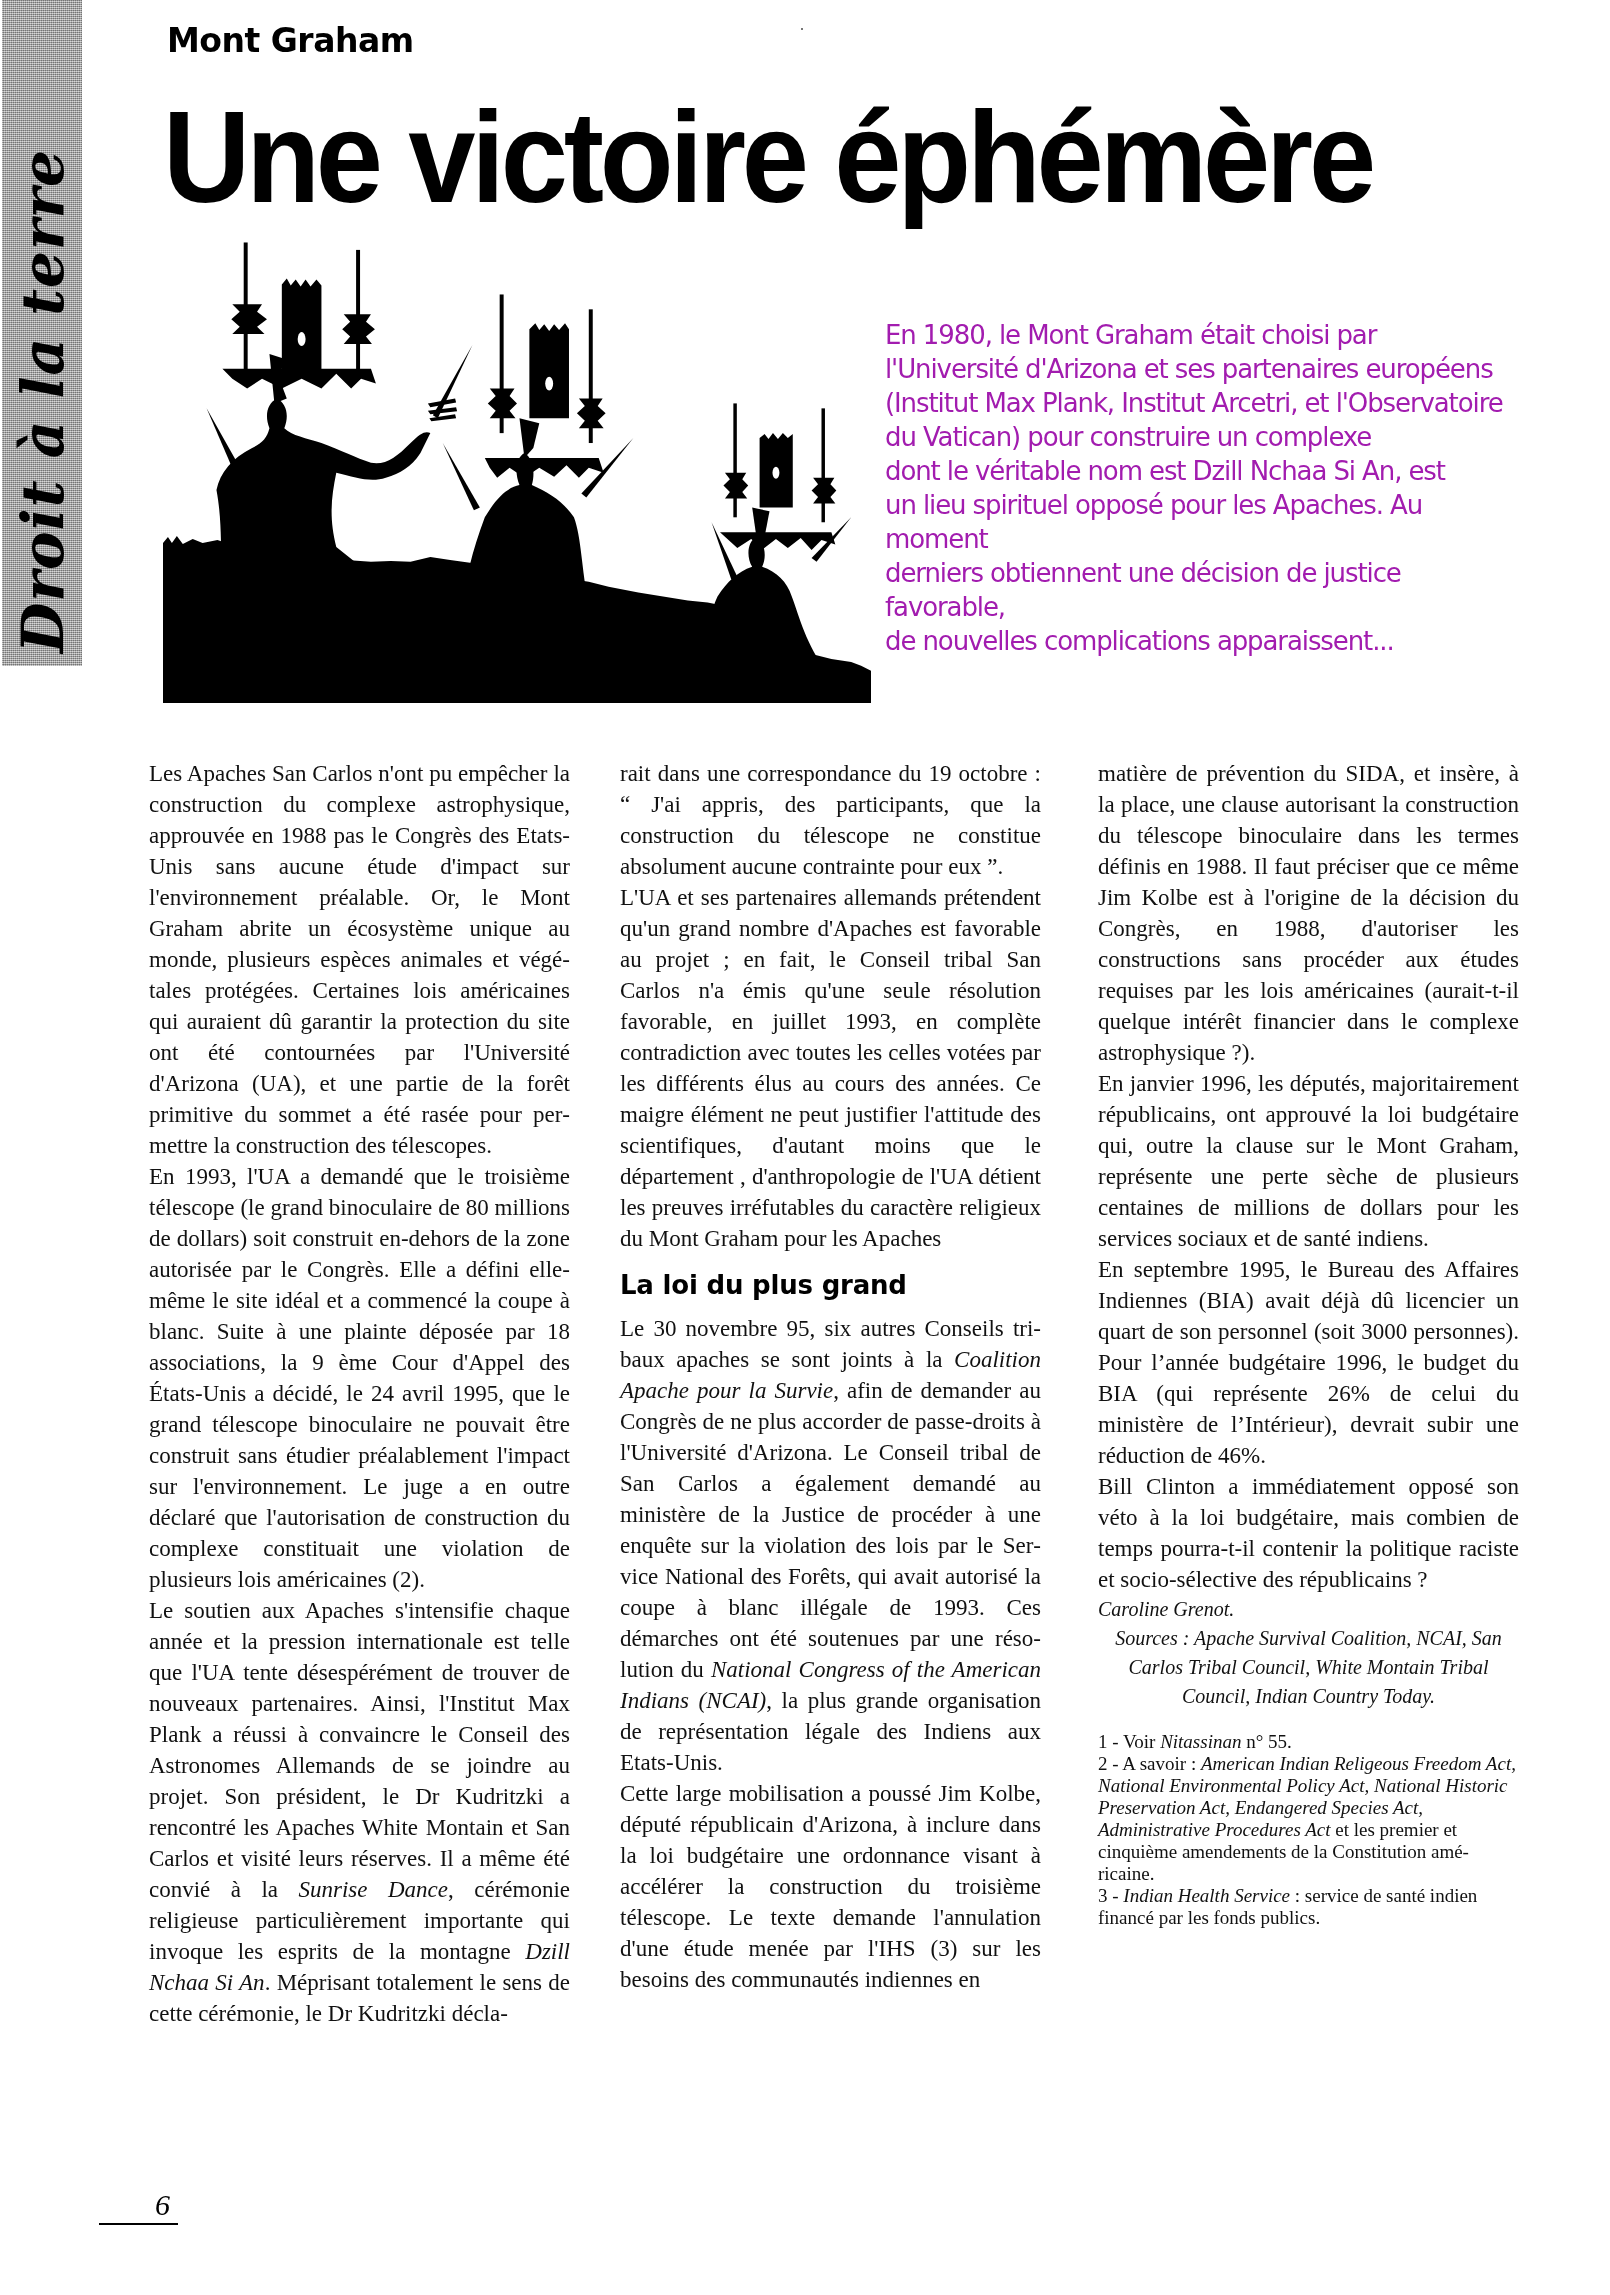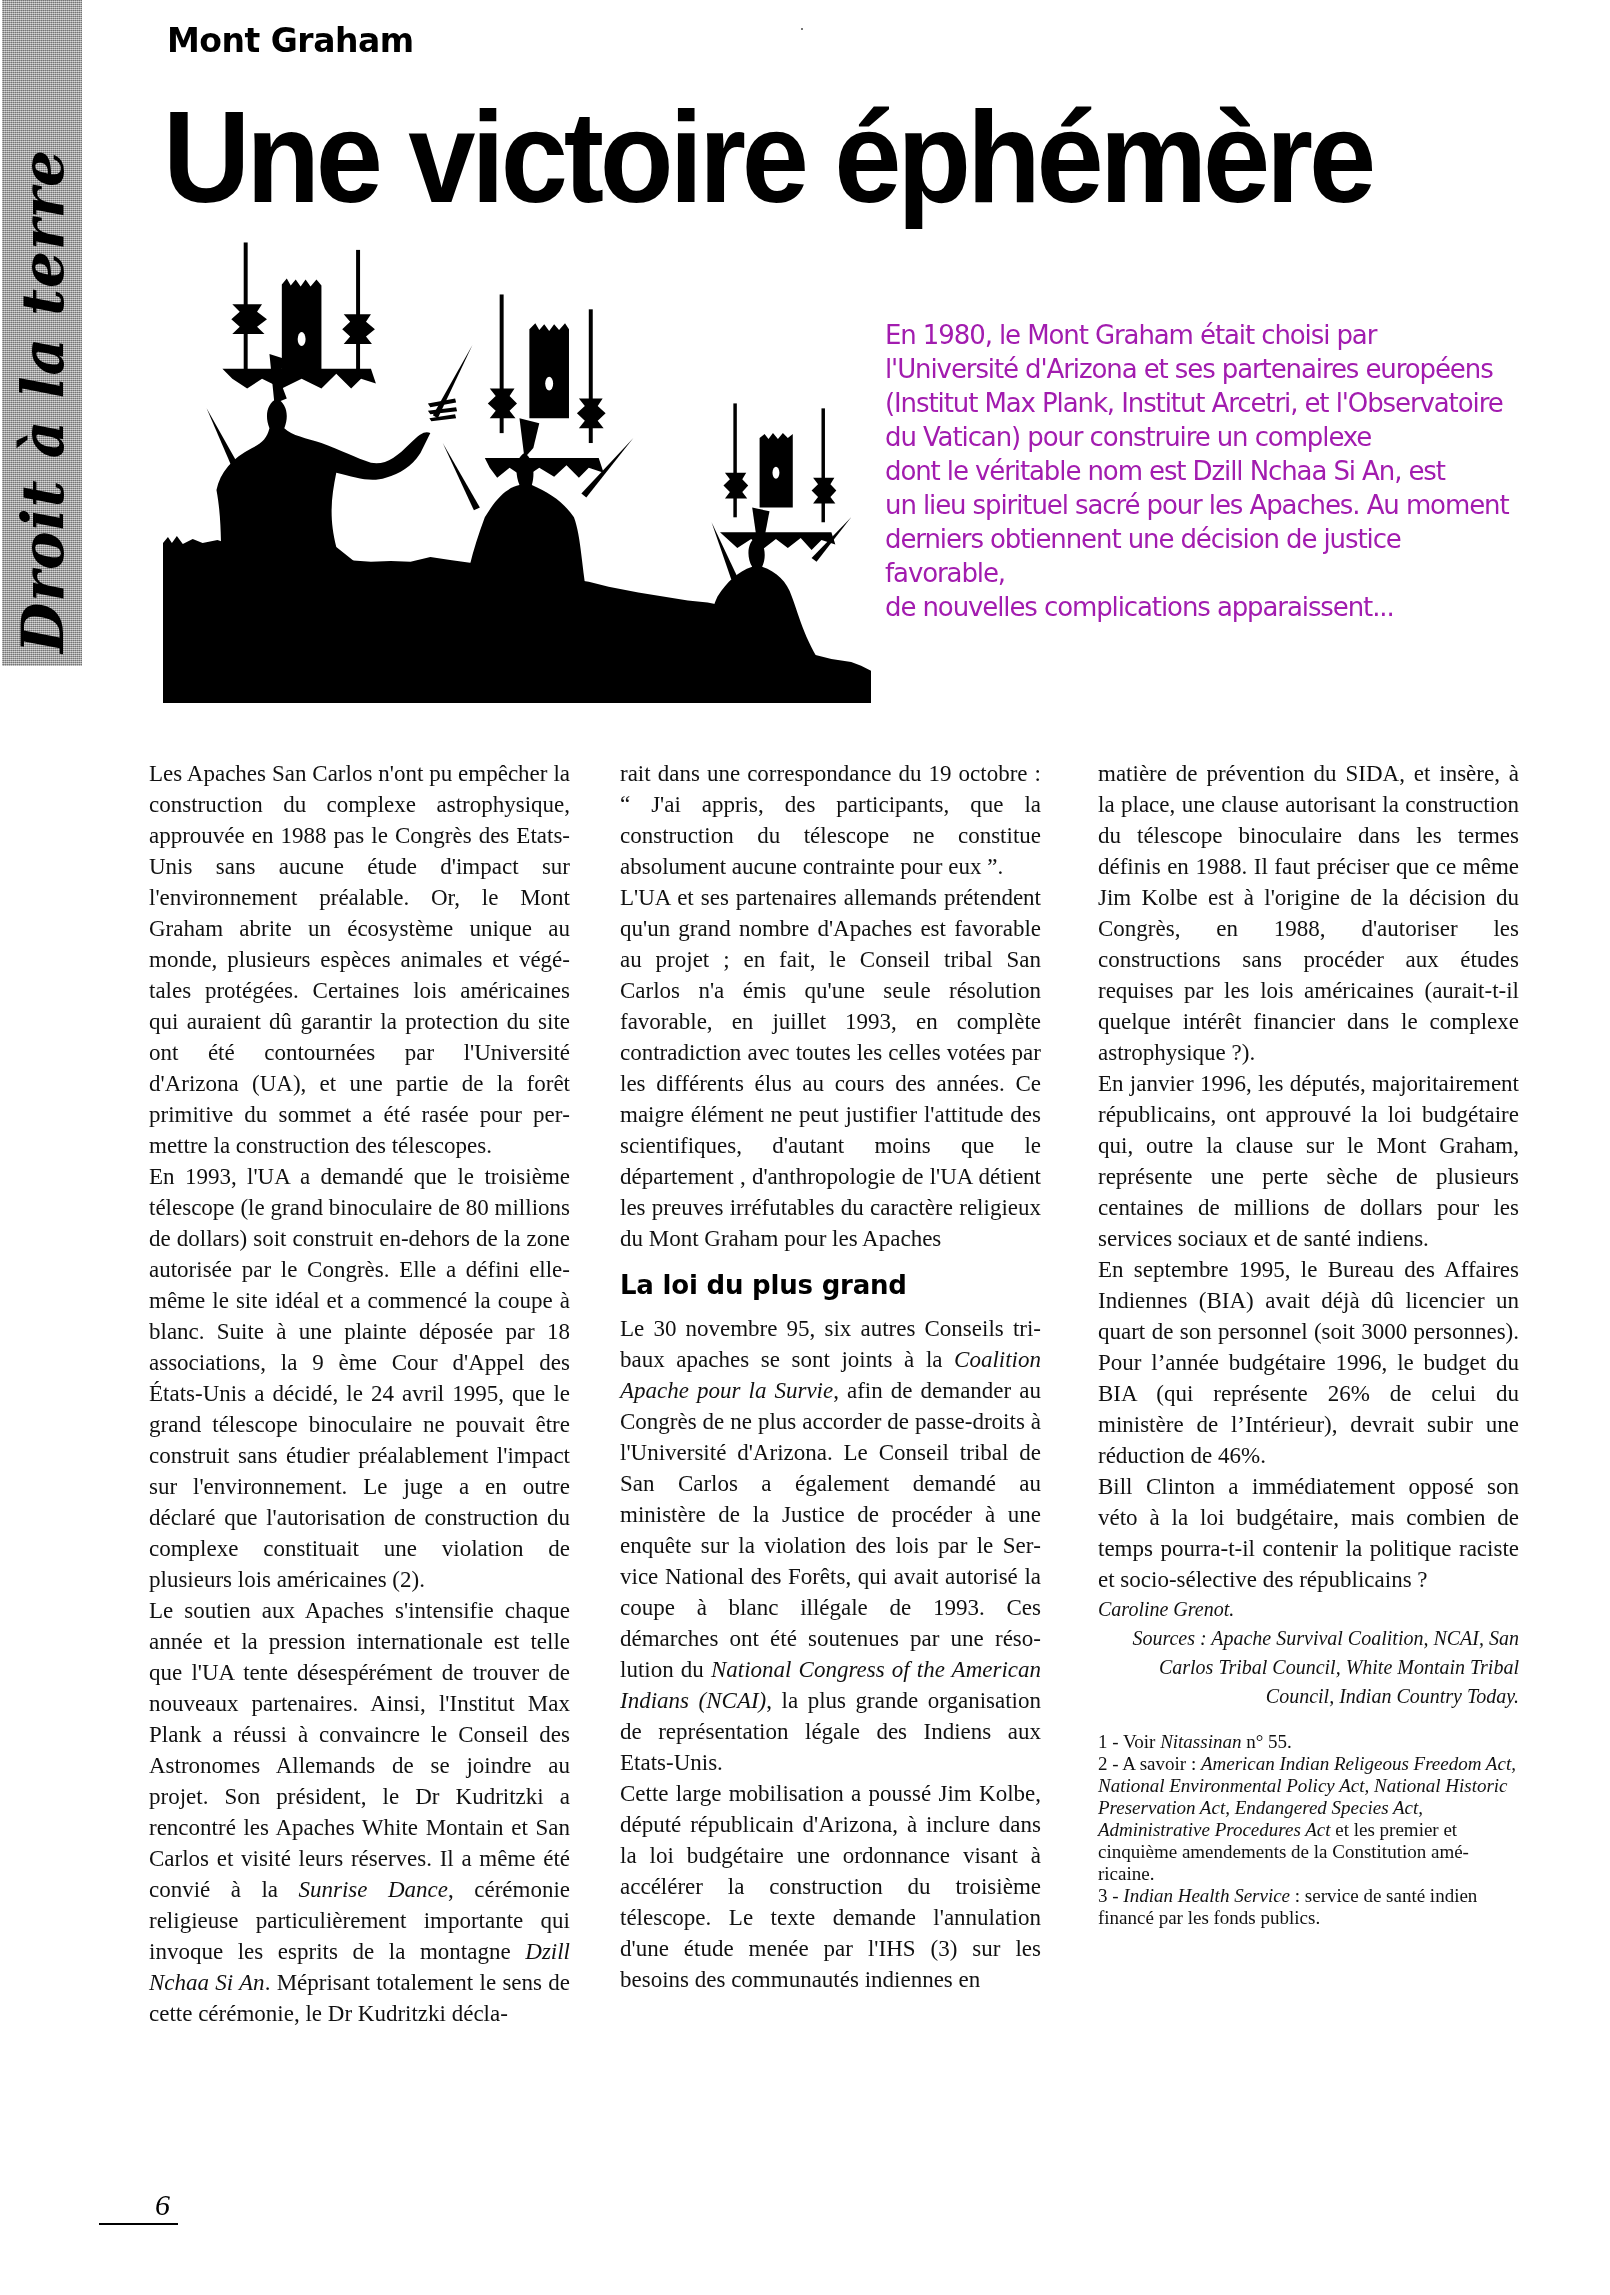--- a/index.html
+++ b/index.html
@@ -55,21 +55,21 @@
   .column p { margin: 0; }
   .column em { font-style: italic; }
 
   .subhead {
     font-family: "DejaVu Sans", sans-serif; font-weight: bold;
     font-size: 26px; line-height: 1; margin: 18px 0 15px 0; letter-spacing: -0.2px; color: #000;
     text-align: left;
   }
 
   .byline { margin-top: 32px; font-style: italic; font-size: 20px; line-height: 29px; text-align: left; }
-  .sources { font-style: italic; font-size: 20px; line-height: 29px; text-align: right; }
+  .sources { font-style: italic; font-size: 20px; line-height: 29px; text-align: center; }
   .notes { margin-top: 20px; font-size: 19px; line-height: 22px; text-align: left; }
   .notes p { margin: 0; }
 
   .page-number {
     position: absolute; left: 155px; top: 2188px;
     font-family: "Liberation Serif", serif; font-style: italic;
     font-size: 30px; color: #000;
   }
   .page-rule {
     position: absolute; left: 99px; top: 2223px; width: 79px; height: 2px; background: #000;
@@ -139,21 +139,21 @@
     <ellipse cx="1238" cy="470" rx="7" ry="12"></ellipse>
   </g>
 </svg>
 
 <div class="intro">
   <p>En 1980, le Mont Graham était choisi par</p>
   <p>l'Université d'Arizona et ses partenaires européens</p>
   <p>(Institut Max Plank, Institut Arcetri, et l'Observatoire</p>
   <p>du Vatican) pour construire un complexe</p>
   <p>dont le véritable nom est Dzill Nchaa Si An, est</p>
-  <p>un lieu spirituel sacré pour les Apaches. Au moment</p>
+  <p>un lieu spirituel opposé pour les Apaches. Au moment</p>
   <p>derniers obtiennent une décision de justice favorable,</p>
   <p>de nouvelles complications apparaissent...</p>
 </div>
 
 <div class="column col-1">
   <p>Les Apaches San Carlos n'ont pu empêcher la construction du complexe astrophysique, approuvée en 1988 pas le Congrès des Etats-Unis sans aucune étude d'impact sur l'environnement préalable. Or, le Mont Graham abrite un écosystème unique au monde, plusieurs espèces animales et végé­tales protégées. Certaines lois américaines qui auraient dû garantir la protection du site ont été contournées par l'Université d'Arizona (UA), et une partie de la forêt primitive du sommet a été rasée pour per­mettre la construction des télescopes.</p>
   <p>En 1993, l'UA a demandé que le troisième télescope (le grand binoculaire de 80 mil­lions de dollars) soit construit en-dehors de la zone autorisée par le Congrès. Elle a défi­ni elle-même le site idéal et a commencé la coupe à blanc. Suite à une plainte déposée par 18 associations, la 9 ème Cour d'Appel des États-Unis a décidé, le 24 avril 1995, que le grand télescope binoculaire ne pou­vait être construit sans étudier préalable­ment l'impact sur l'environnement. Le juge a en outre déclaré que l'autorisation de construction du complexe constituait une violation de plusieurs lois américaines (2).</p>
   <p><span>Le soutien aux Apaches s'intensifie chaque année et la pression internationale est telle que l'UA tente désespérément de trouver de nouveaux partenaires. Ainsi, l'Institut Max Plank a réussi à convaincre le Conseil des Astronomes Allemands de se joindre au projet. Son président, le Dr Kudritzki a rencontré les Apaches White Montain et San Carlos et visité leurs réserves. Il a même été convié à la </span><em>Sunrise Dance</em><span>, cérémonie religieuse particulièrement importante qui invoque les esprits de la montagne </span><em>Dzill Nchaa Si An</em><span>. Méprisant totalement le sens de cette cérémonie, le Dr Kudritzki décla-</span></p>
 </div>
 

